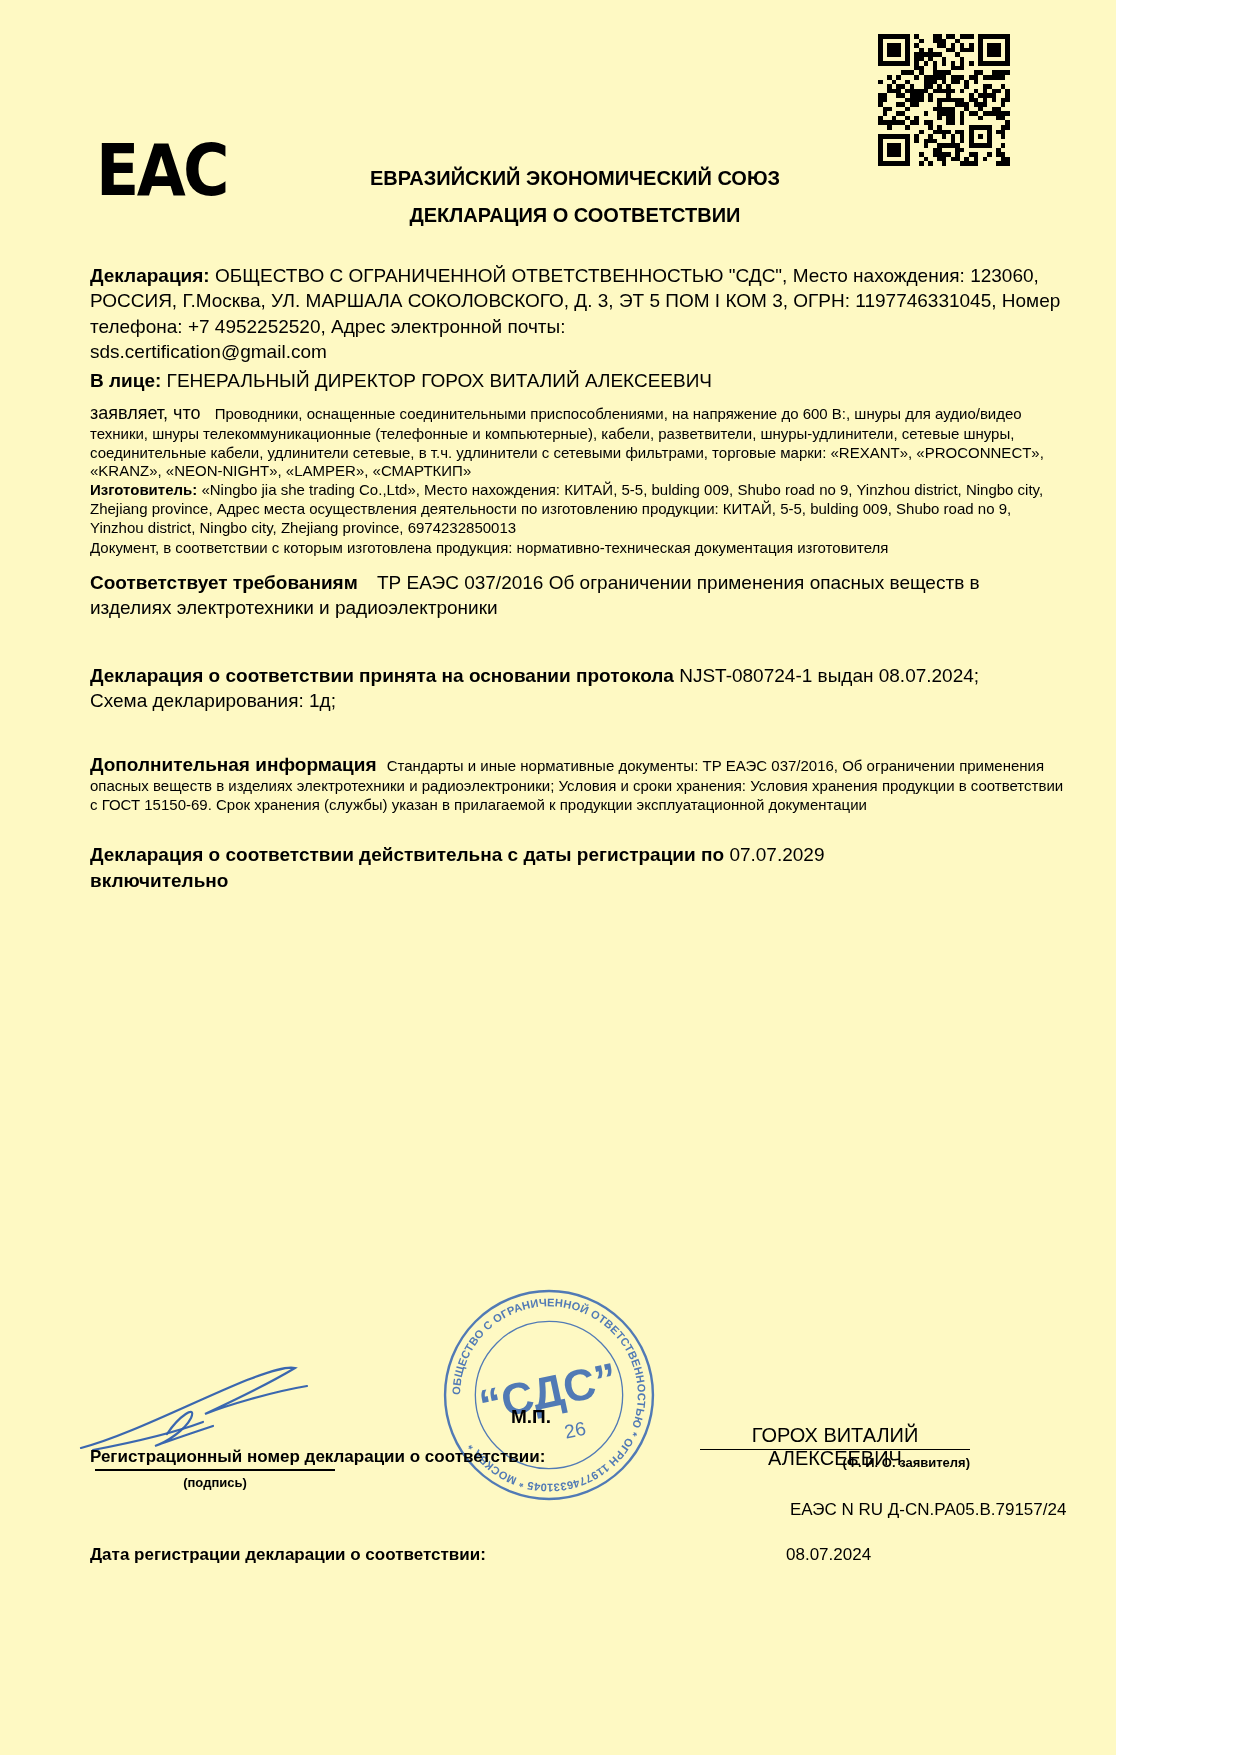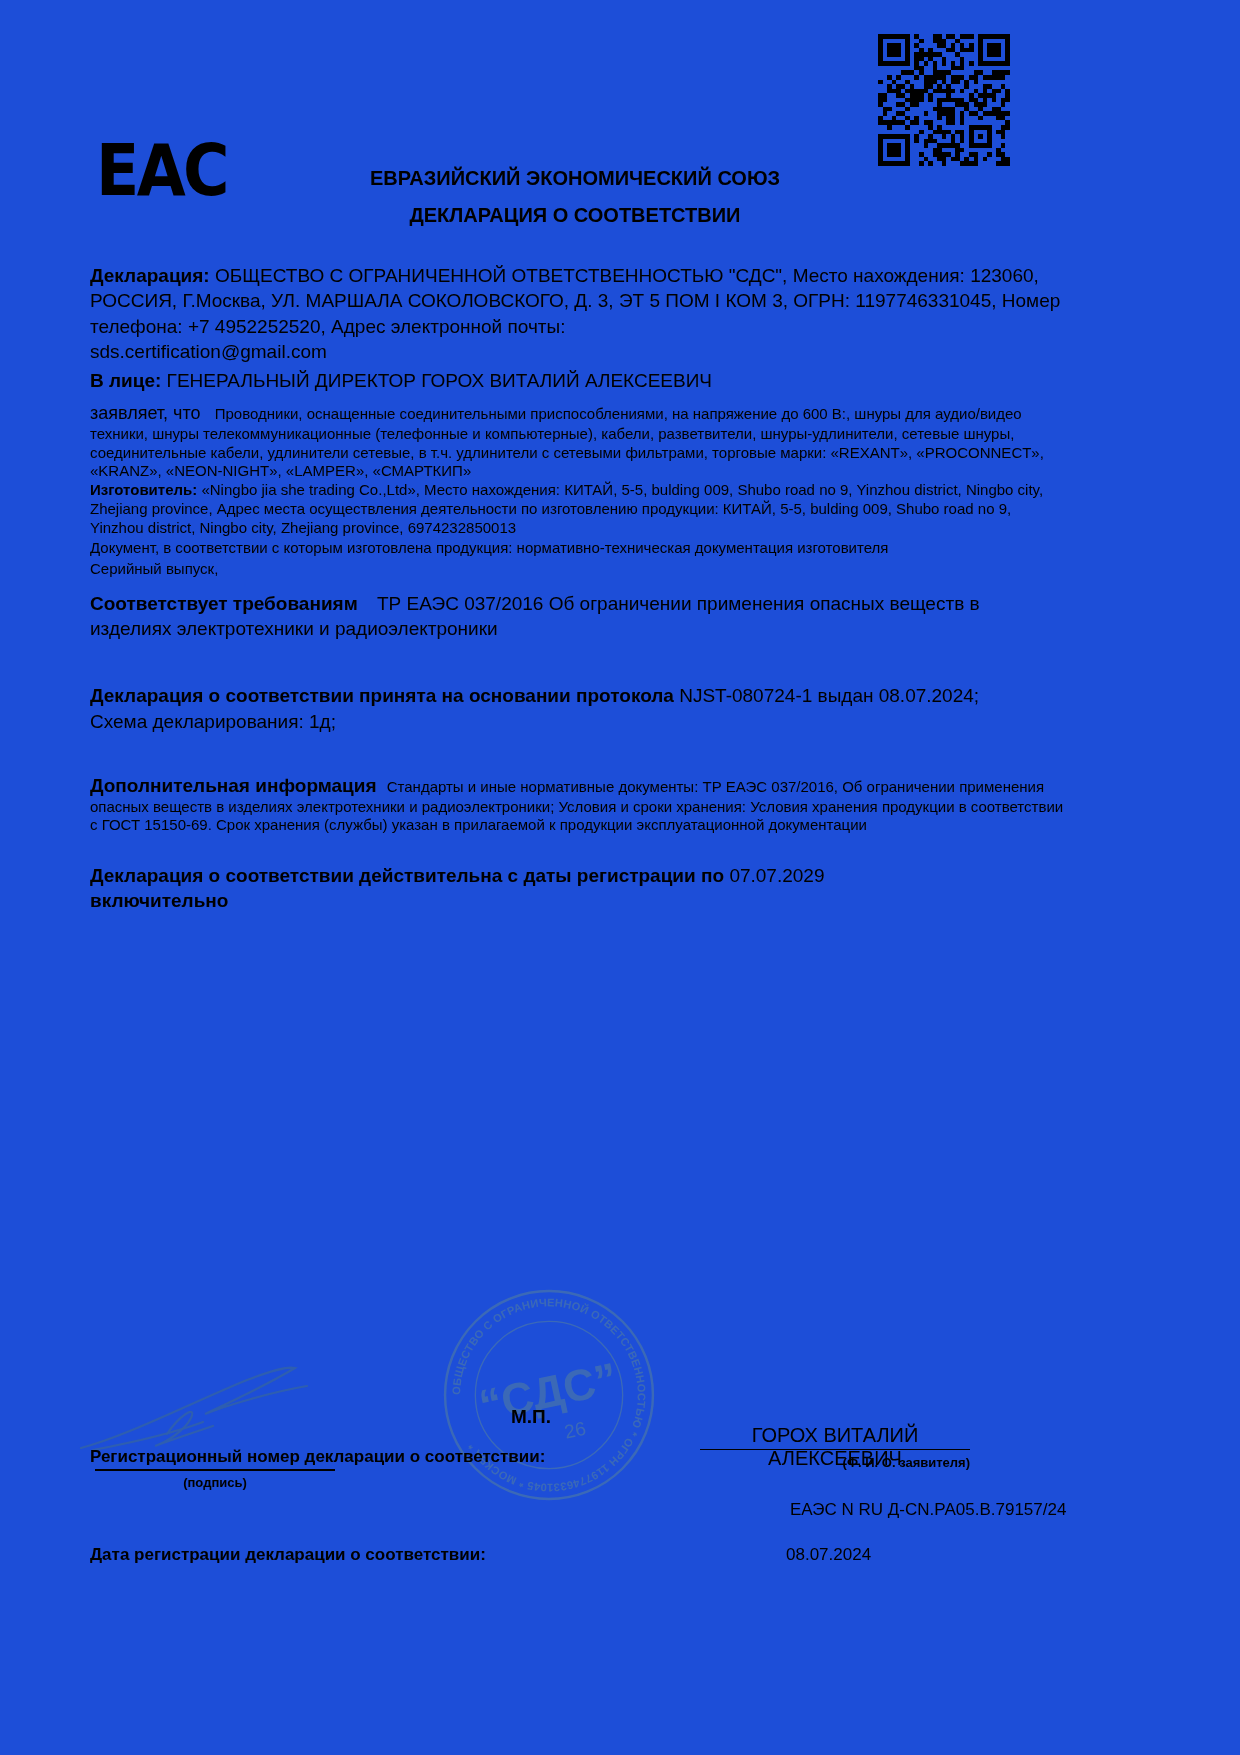--- a/index.html
+++ b/index.html
@@ -1,17 +1,17 @@
 <!DOCTYPE html>
 <html><head>
 <meta charset="utf-8">
 <style>
   html, body { margin: 0; padding: 0; background: #ffffff; }
   body { width: 1240px; height: 1755px; font-family: "Liberation Sans", sans-serif; color: #000; }
-  .page { position: relative; width: 1240px; height: 1755px; background: #1d4ed8; overflow: hidden; }
+  .page { position: relative; width: 1116px; height: 1755px; background: #fef9c3; overflow: hidden; }
 
   
   .eac-logo {
     position: absolute; left: 96px; top: 134px;
     font-family: "DejaVu Sans", sans-serif;
     font-size: 72px; font-weight: 900; line-height: 1; letter-spacing: -3px;
     transform: scaleX(0.88); transform-origin: left top; color: #000;
   }
 
   
@@ -105,21 +105,20 @@
       <span class="lead-label">заявляет, что</span>
       <span>Проводники, оснащенные соединительными приспособлениями, на напряжение до 600 В:, шнуры для аудио/видео техники, шнуры телекоммуникационные (телефонные и компьютерные), кабели, разветвители, шнуры-удлинители, сетевые шнуры, соединительные кабели, удлинители сетевые, в т.ч. удлинители с сетевыми фильтрами, торговые марки: «REXANT», «PROCONNECT», «KRANZ», «NEON-NIGHT», «LAMPER», «СМАРТКИП»</span>
     </p>
 
     <p class="small">
       <span class="b">Изготовитель:</span>
       <span>«Ningbo jia she trading Co.,Ltd», Место нахождения: КИТАЙ, 5-5, bulding 009, Shubo road no 9, Yinzhou district, Ningbo city, Zhejiang province, Адрес места осуществления деятельности по изготовлению продукции: КИТАЙ, 5-5, bulding 009, Shubo road no 9, Yinzhou district, Ningbo city, Zhejiang province, 6974232850013</span>
     </p>
 
     <p class="small p-doc">Документ, в соответствии с которым изготовлена продукция: нормативно-техническая документация изготовителя</p>
-    <p class="small p-serial">Серийный выпуск,</p>
 
     <p class="p-compliance">
       <span class="b gap-right">Соответствует требованиям</span>
       <span>ТР ЕАЭС 037/2016 Об ограничении применения опасных веществ в изделиях электротехники и радиоэлектроники</span>
     </p>
 
     <p class="p-basis">
       <span class="b">Декларация о соответствии принята на основании протокола</span>
       <span>NJST-080724-1 выдан 08.07.2024;</span>
       <span class="block">Схема декларирования: 1д;</span>

